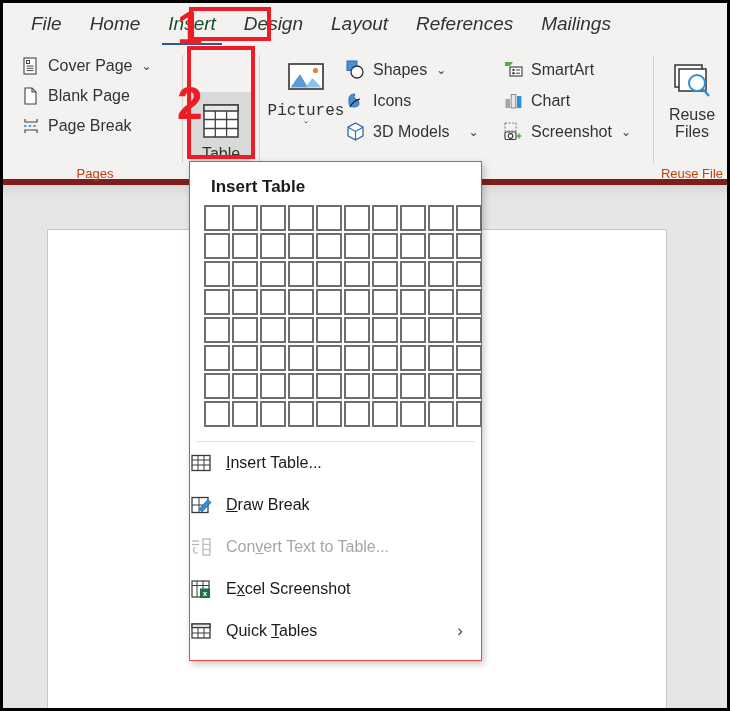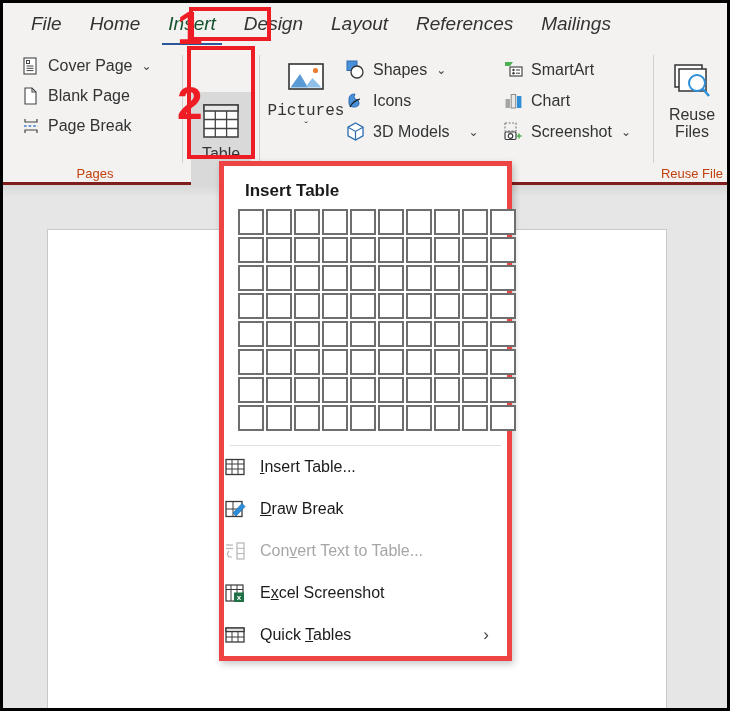--- a/index.html
+++ b/index.html
@@ -40,21 +40,21 @@
   }
   .tab.active .tab-underline {
     position:absolute; left:8px; right:8px; bottom:-8px; height:3px;
     background:#2b579a;
   }
 
   
   .ribbon {
     position:absolute; left:0; top:42px; width:724px; height:140px;
     background:#f3f2f1;
-    border-bottom:3px solid #7f1d1d;
+    border-bottom:6px solid #7f1d1d;
   }
   .group {
     position:absolute; top:0; height:140px;
   }
   .group-label {
     position:absolute; bottom:4px; left:0; width:100%;
     text-align:center; font-size:13px; color:#c2410c;
   }
   .group-sep {
     position:absolute; top:10px; width:1px; height:108px; background:#d2d0ce;
@@ -114,24 +114,23 @@
   }
   .page {
     position:absolute; left:44px; top:44px; width:620px; height:479px;
     background:#ffffff; border:1px solid #c8c8c8; border-bottom:none;
   }
 
   
   .dropdown {
     position:absolute; left:186px; top:158px; width:293px; height:500px;
     background:#ffffff;
-    border:5px solid #ef4444;
+    border:1px solid #ef4444;
     box-shadow:2px 3px 7px rgba(0,0,0,.22);
     z-index:40;
-    margin-left:30px;
   }
   .dd-title {
     font-size:17px; font-weight:bold; color:#1a1a1a;
     padding:15px 0 8px 21px;
   }
   .grid-wrap { padding:0 0 0 14px; }
   .grid { display:grid; grid-template-columns:repeat(10, 26px); gap:2px; }
   .cell { width:26px; height:26px; border:2px solid #6e6e6e; background:#fff; }
   .dd-sep { height:1px; background:#e0e0e0; margin:14px 6px 0 6px; }
 

